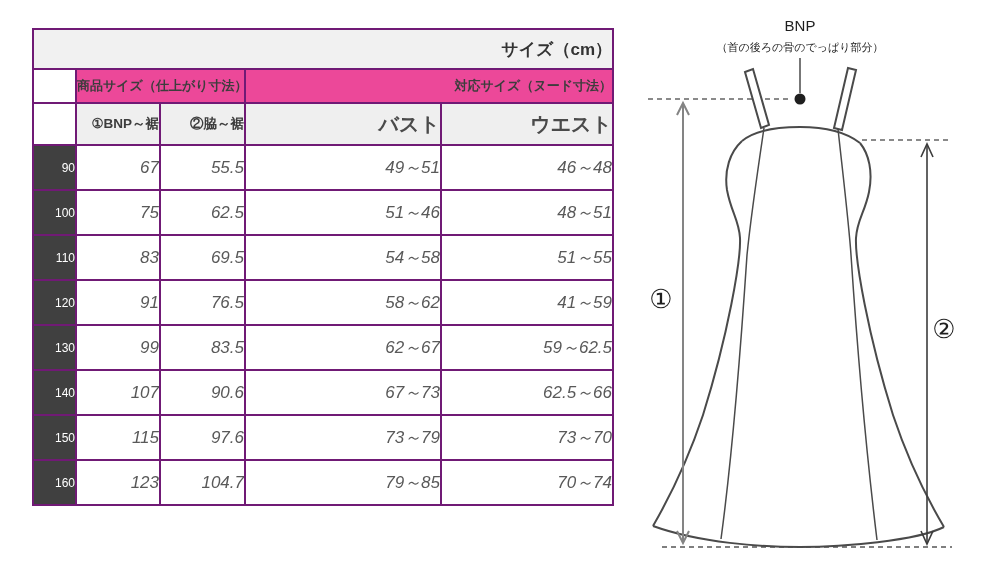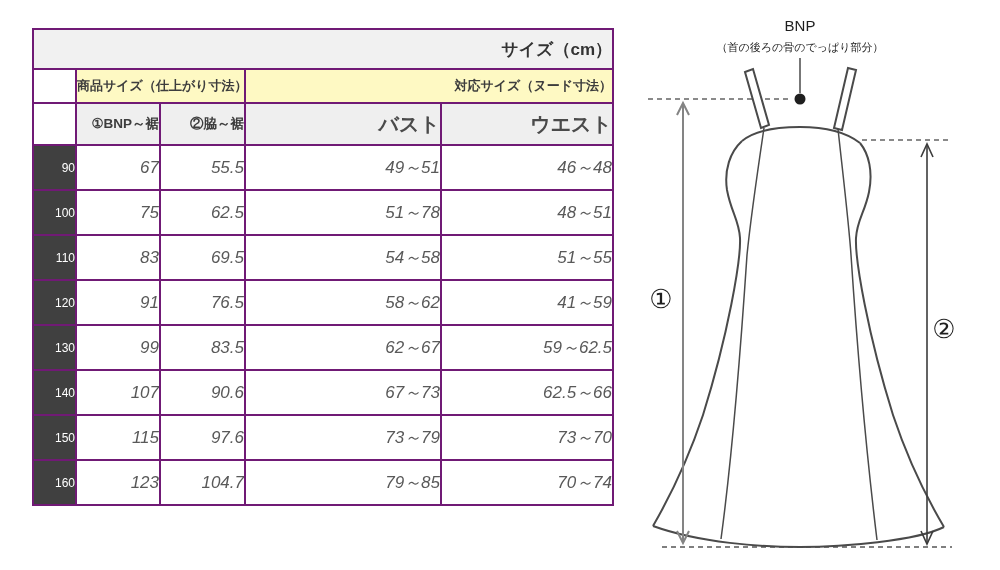--- a/index.html
+++ b/index.html
@@ -10,21 +10,21 @@
   
   #size-table{
     position:absolute;left:32px;top:28px;width:580px;
     border-collapse:collapse;table-layout:fixed;
   }
   #size-table td{
     border:2px solid #701a75;text-align:right;vertical-align:middle;
     padding:0;overflow:hidden;white-space:nowrap;
   }
   .title-cell{background:#f1f1f1;font-weight:bold;font-size:17px;color:#333;height:38px;}
-  .group-cell{background:#fef9c3;font-weight:bold;font-size:13px;color:#3d3d3d;height:32px;font-family:Liberation Mono, monospace;}
+  .group-cell{background:#ec4899;font-weight:bold;font-size:13px;color:#3d3d3d;height:32px;font-family:Liberation Mono, monospace;}
   .blank-cell{background:#ffffff;}
   .subhead{background:#efefef;font-weight:bold;font-size:13.5px;color:#3d3d3d;height:40px;}
   .subhead-big{background:#efefef;font-weight:bold;font-size:20px;color:#4a4a4a;height:40px;}
   .size-cell{background:#404040;color:#ffffff;font-size:12px;height:43px;}
   .val-cell{background:#ffffff;color:#595959;font-size:17px;height:43px;font-style:italic;}
   
   #dress-diagram{position:absolute;left:630px;top:0;width:370px;height:570px;}
   .diag-label{font-family:"Liberation Sans",sans-serif;fill:#1f1f1f;}
 </style>
 </head>
@@ -58,21 +58,21 @@
     <td class="size-cell">90</td>
     <td class="val-cell">67</td>
     <td class="val-cell">55.5</td>
     <td class="val-cell">49～51</td>
     <td class="val-cell">46～48</td>
   </tr>
   <tr>
     <td class="size-cell">100</td>
     <td class="val-cell">75</td>
     <td class="val-cell">62.5</td>
-    <td class="val-cell">51～78</td>
+    <td class="val-cell">51～46</td>
     <td class="val-cell">48～51</td>
   </tr>
   <tr>
     <td class="size-cell">110</td>
     <td class="val-cell">83</td>
     <td class="val-cell">69.5</td>
     <td class="val-cell">54～58</td>
     <td class="val-cell">51～55</td>
   </tr>
   <tr>

